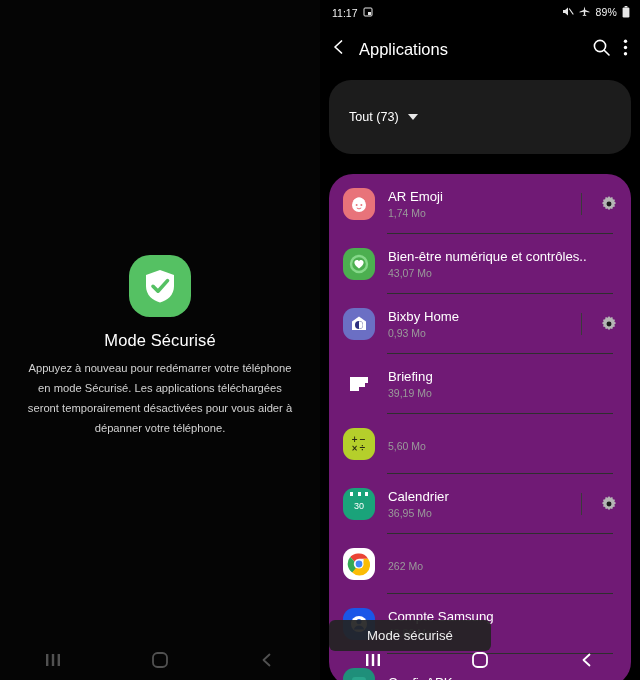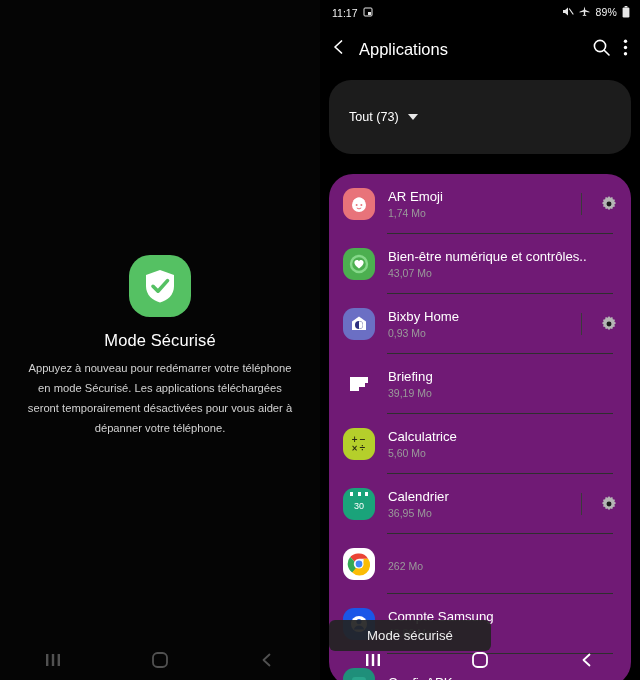--- a/index.html
+++ b/index.html
@@ -370,21 +370,20 @@
         <span class="row-sep"></span>
       </div>
 
       <div class="row">
         <div class="app-icon" style="background:#b5cf2b;">
           <div class="ic-center">
             <div class="calc-grid">+−<br>×÷</div>
           </div>
         </div>
         <div class="row-text">
-          <div class="row-name">Calculatrice</div>
           <div class="row-size">5,60 Mo</div>
         </div>
         <div class="row-gear-spacer"></div>
         <span class="row-sep"></span>
       </div>
 
       <div class="row">
         <div class="app-icon" style="background:#1aa37a;">
           <span class="cal-top">
               <i></i>

